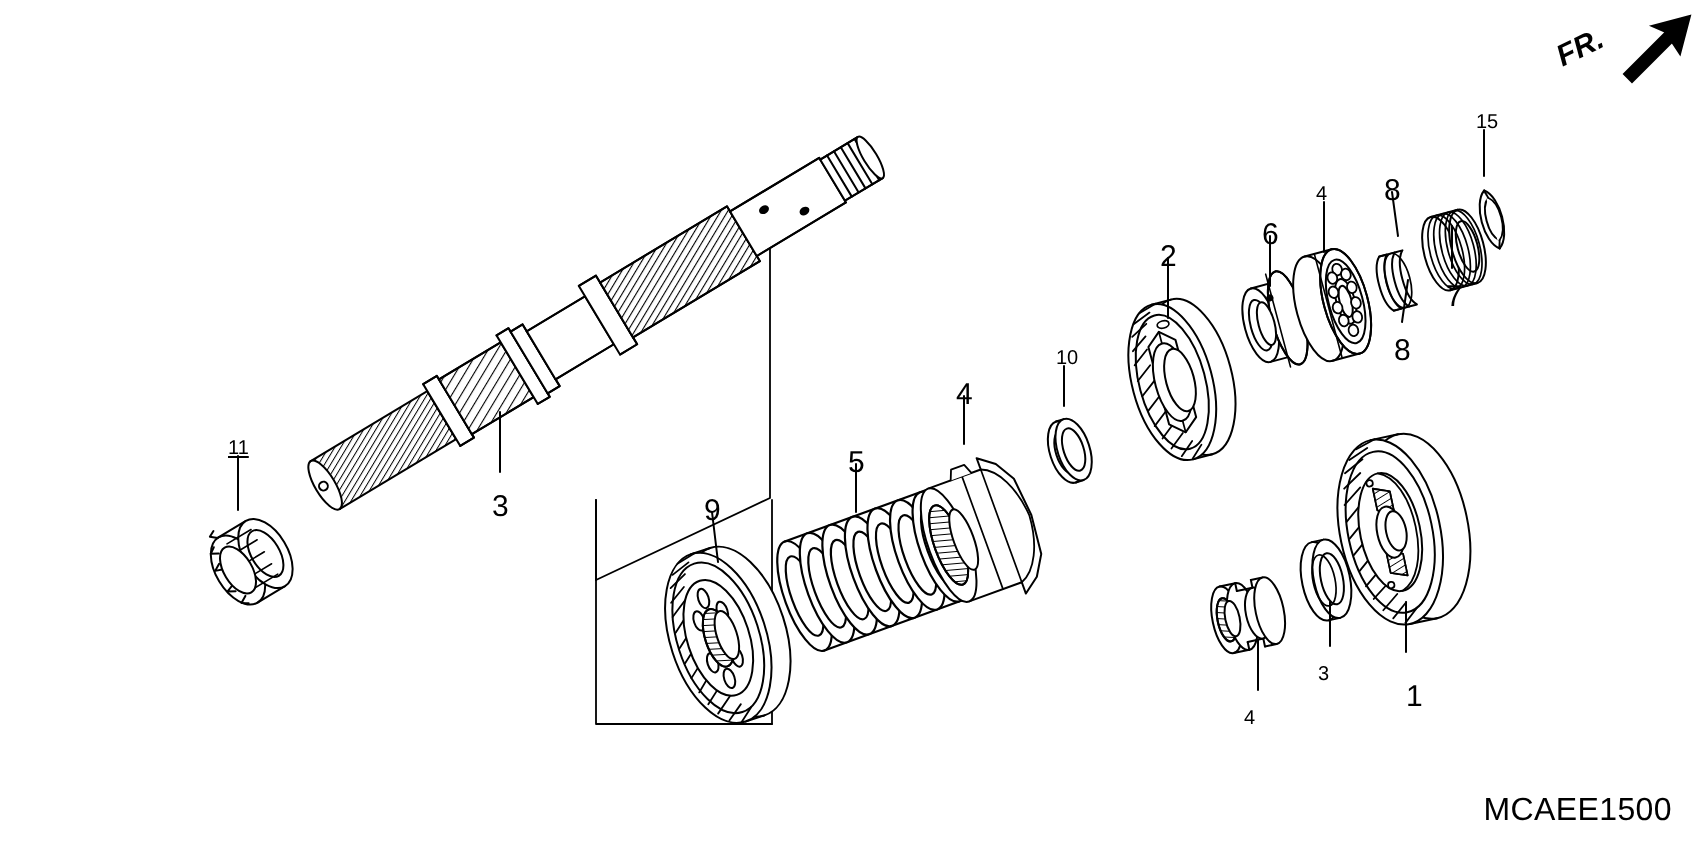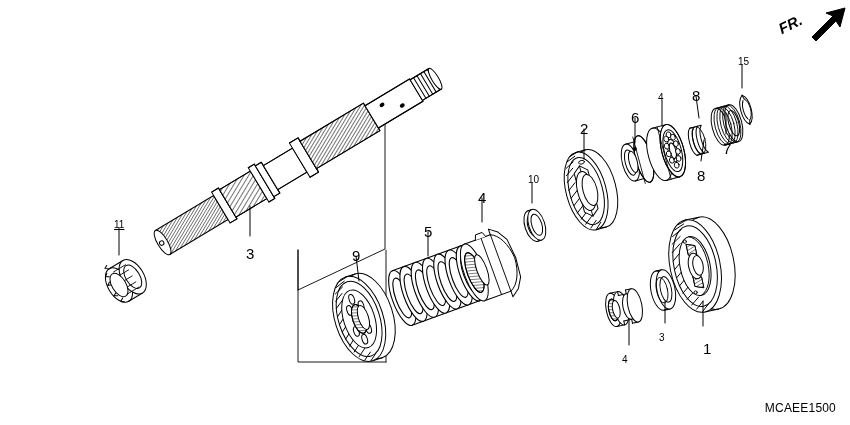--- a/index.html
+++ b/index.html
@@ -3,21 +3,21 @@
 <meta charset="utf-8">
 <style>
   html,body{margin:0;padding:0;background:#ffffff;}
   body{width:850px;height:425px;overflow:hidden;
        font-family:"Liberation Sans", sans-serif;}
   #stage{position:relative;width:850px;height:425px;background:#fff;}
   #stage svg{position:absolute;left:0;top:0;}
   .lbl{position:absolute;font-family:"Liberation Sans",sans-serif;
        font-size:15px;color:#000;line-height:1;white-space:nowrap;}
   .lbl.small{font-size:10px;}
-  #diagcode{position:absolute;right:14px;bottom:10px;font-size:12px;
+  #diagcode{position:absolute;right:14px;bottom:10px;font-size:16px;
             letter-spacing:.2px;color:#000;}
   #frlabel{position:absolute;left:783px;top:20px;font-size:15px;
            font-weight:bold;font-style:italic;color:#000;
            transform:rotate(-26deg);transform-origin:left bottom;}
 </style>
 </head>
 <body>
 
 <div id="stage">
 

